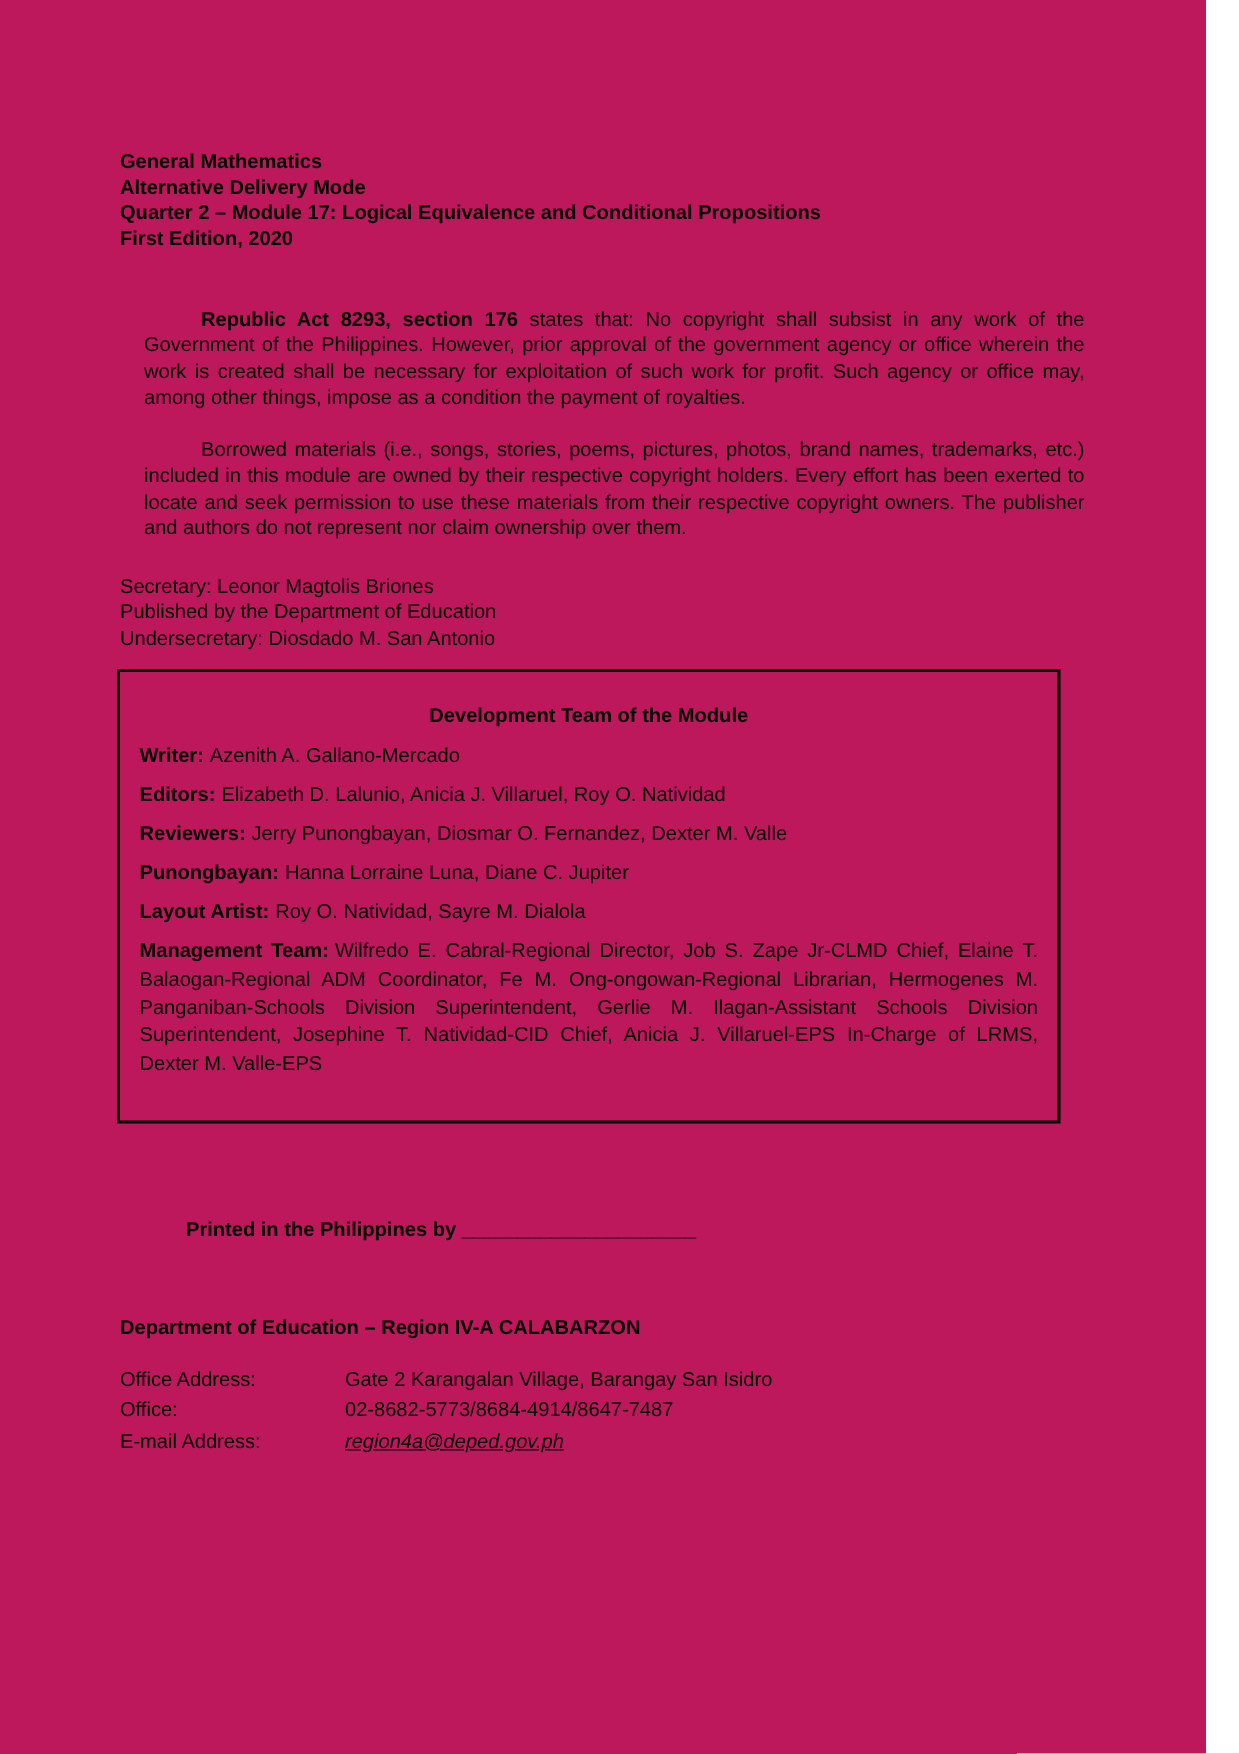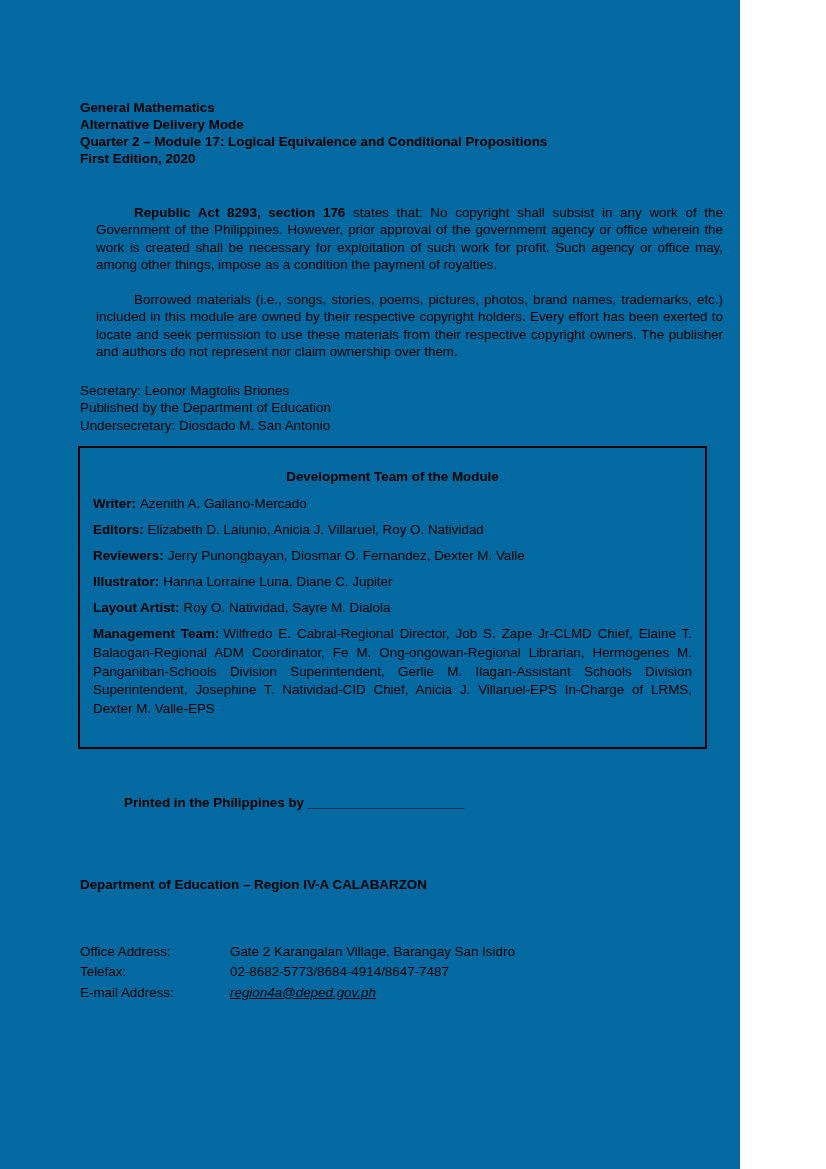--- a/index.html
+++ b/index.html
@@ -1,20 +1,20 @@
 <!DOCTYPE html>
 <html><head>
 <meta charset="utf-8">
 <style>
   html, body { margin: 0; padding: 0; background: #ffffff; }
   .page {
     position: relative;
-    width: 740px;
+    width: 804px;
     height: 1169px;
-    background: #0369a1;
+    background: #be185d;
     font-family: "Liberation Sans", "DejaVu Sans", sans-serif;
     font-size: 13.4px;
     color: #000000;
     overflow: hidden;
   }
   .abs { position: absolute; left: 80px; width: 627px; }
   .bold { font-weight: bold; }
 
   .header-block div { font-weight: bold; line-height: 17px; }
 
@@ -46,21 +46,21 @@
   .member {
     margin: 0 0 7.5px 0;
     text-align: justify;
     line-height: 18.6px;
   }
   .member .role { font-weight: bold; margin-right: 4px; }
 
   .printed-line { font-weight: bold; line-height: 17px; }
   .department-line { font-weight: bold; line-height: 17px; }
 
-  .contacts { line-height: 20.3px; margin-top: 32px; }
+  .contacts { line-height: 20.3px; }
   .contact-row { display: flex; }
   .contact-label { width: 150px; flex: 0 0 150px; }
   .contact-value { flex: 1; }
   .email-link { color: #000000; text-decoration: underline; font-style: italic; }
 
   .watermark {
     position: absolute;
     left: 0;
     top: 1172px;
     width: 826px;
@@ -94,38 +94,38 @@
 
   <div class="dev-box">
     <div class="dev-title">Development Team of the Module</div>
 
     <p class="member"><span class="role">Writer:</span><span>Azenith A. Gallano-Mercado</span></p>
 
     <p class="member"><span class="role">Editors:</span><span>Elizabeth D. Lalunio, Anicia J. Villaruel, Roy O. Natividad</span></p>
 
     <p class="member"><span class="role">Reviewers:</span><span>Jerry Punongbayan, Diosmar O. Fernandez, Dexter M. Valle</span></p>
 
-    <p class="member"><span class="role">Illustrator:</span><span>Hanna Lorraine Luna, Diane C. Jupiter</span></p>
+    <p class="member"><span class="role">Punongbayan:</span><span>Hanna Lorraine Luna, Diane C. Jupiter</span></p>
 
     <p class="member"><span class="role">Layout Artist:</span><span>Roy O. Natividad, Sayre M. Dialola</span></p>
 
     <p class="member"><span class="role">Management Team:</span><span>Wilfredo E. Cabral-Regional Director, Job S. Zape Jr-CLMD Chief, Elaine T. Balaogan-Regional ADM Coordinator, Fe M. Ong-ongowan-Regional Librarian, Hermogenes M. Panganiban-Schools Division Superintendent, Gerlie M. Ilagan-Assistant Schools Division Superintendent, Josephine T. Natividad-CID Chief, Anicia J. Villaruel-EPS In-Charge of LRMS, Dexter M. Valle-EPS</span></p>
   </div>
 
-  <div class="abs printed-line" style="top: 794px; padding-left: 44px;"><span>Printed in the Philippines by</span> <span>_____________________</span></div>
+  <div class="abs printed-line" style="top: 811px; padding-left: 44px;"><span>Printed in the Philippines by</span> <span>_____________________</span></div>
 
   <div class="abs department-line" style="top: 876px;">Department of Education – Region IV-A CALABARZON</div>
 
   <div class="abs contacts" style="top: 910px;">
     <div class="contact-row">
       <div class="contact-label">Office Address:</div>
       <div class="contact-value">Gate 2 Karangalan Village, Barangay San Isidro</div>
     </div>
     <div class="contact-row">
-      <div class="contact-label">Telefax:</div>
+      <div class="contact-label">Office:</div>
       <div class="contact-value">02-8682-5773/8684-4914/8647-7487</div>
     </div>
     <div class="contact-row">
       <div class="contact-label">E-mail Address:</div>
       <div class="contact-value"><span class="email-link">region4a@deped.gov.ph</span></div>
     </div>
   </div>
 
   <div class="watermark">www.modyul.online</div>
 

